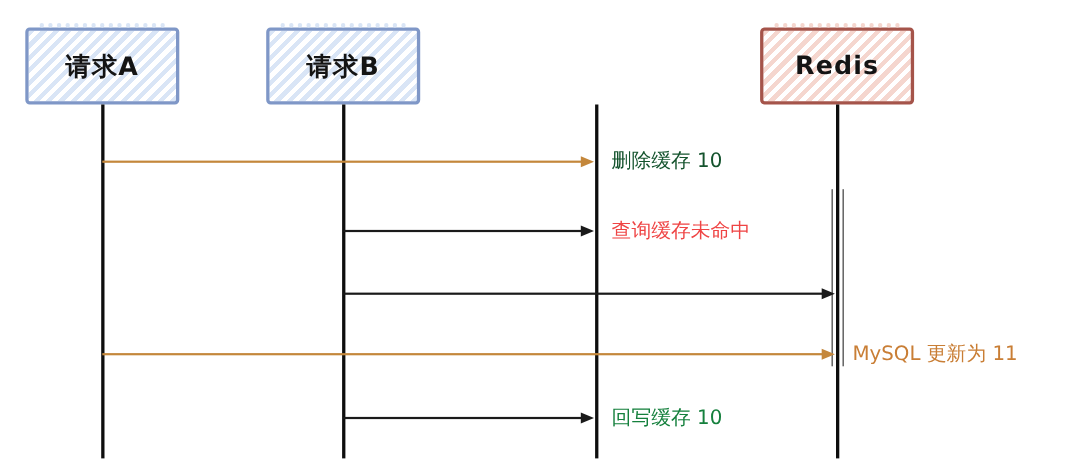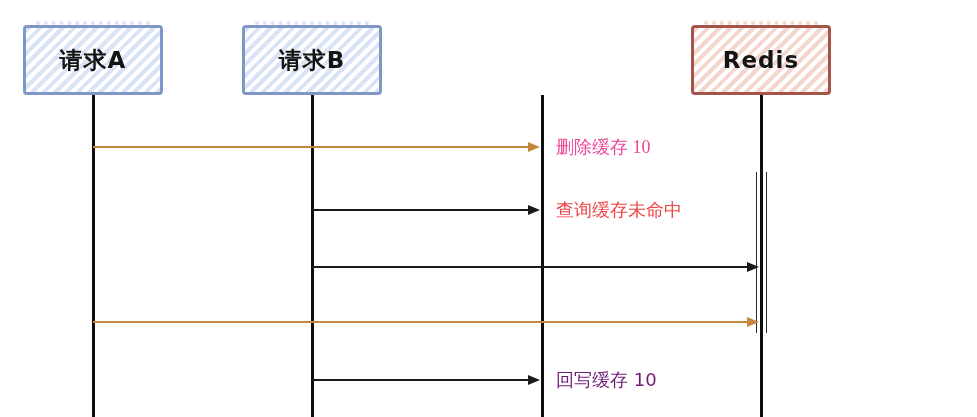--- a/index.html
+++ b/index.html
@@ -93,24 +93,25 @@
     </div>
     <div class="lifeline" style="left: 310.5px; top: 95px; height: 322px;"></div>
     <div class="lifeline" style="left: 540.5px; top: 95px; height: 322px;"></div>
     <div class="actor" style="left: 691px; --border: #a5544a; --stripe: #f5d6ce;">
       <span class="actor-label">Redis</span>
     </div>
     <div class="lifeline" style="left: 759.5px; top: 95px; height: 322px;"></div>
     <div class="activation" style="left: 755.5px; top: 172px; height: 161px;"></div>
     <div class="msg-line" style="left: 93px; width: 437px; top: 146px; background: rgb(196, 135, 59);"></div>
     <div class="arrow-head" style="left: 528px; top: 142px; --c: #c4873b;"></div>
-    <div class="msg-label" style="left: 556px; top: 136px; color: #ec4899; font-family: Liberation Serif, serif;">删除缓存 10</div>
+    <div class="msg-label" style="left: 556px; top: 136px; color: #14532d;">删除缓存 10</div>
     <div class="msg-line" style="left: 312px; width: 218px; top: 209px; background: rgb(26, 26, 26);"></div>
     <div class="arrow-head" style="left: 528px; top: 205px; --c: #1a1a1a;"></div>
     <div class="msg-label" style="left: 556px; top: 199px; color: #ef4444;">查询缓存未命中</div>
     <div class="msg-line" style="left: 312px; width: 437px; top: 266px; background: rgb(26, 26, 26);"></div>
     <div class="arrow-head" style="left: 747px; top: 262px; --c: #1a1a1a;"></div>
     <div class="msg-line" style="left: 93px; width: 656px; top: 321px; background: rgb(196, 135, 59);"></div>
     <div class="arrow-head" style="left: 747px; top: 317px; --c: #c4873b;"></div>
+    <div class="msg-label" style="left: 775px; top: 311px; color: rgb(201, 126, 53);">MySQL 更新为 11</div>
     <div class="msg-line" style="left: 312px; width: 218px; top: 379px; background: rgb(26, 26, 26);"></div>
     <div class="arrow-head" style="left: 528px; top: 375px; --c: #1a1a1a;"></div>
-    <div class="msg-label" style="left: 556px; top: 369px; color: #701a75;">回写缓存 10</div>
+    <div class="msg-label" style="left: 556px; top: 369px; color: #15803d;">回写缓存 10</div>
   </div>
 
 </body></html>

